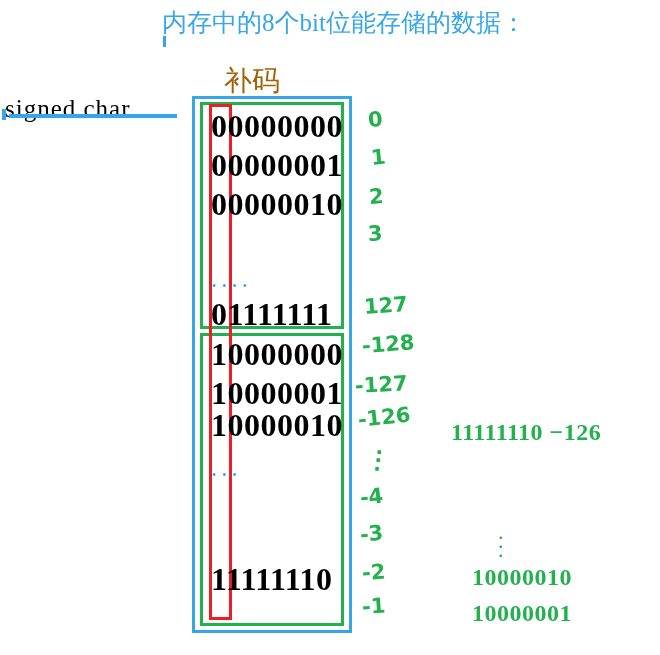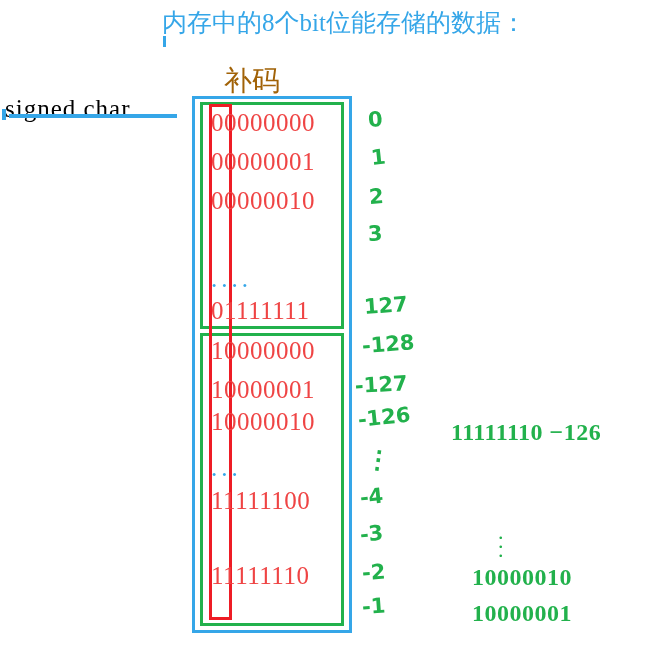--- a/index.html
+++ b/index.html
@@ -92,25 +92,26 @@
     width:23px; height:516px;
     border:3px solid #ee1c25;
     box-sizing:border-box;
   }
 
   
   .bin{
     position:absolute;
     left:211px;
     font-family:"Liberation Serif", serif;
-    font-size:25px;
-    color:#ef4444;
+    font-size:32px;
+    color:#000000;
     letter-spacing:0.5px;
     white-space:nowrap;
     line-height:1;
+    font-weight:bold;
   }
   .dots-row{
     position:absolute;
     left:211px;
     font-family:"Liberation Serif", serif;
     font-size:25px;
     color:#35a6e8;
     letter-spacing:4px;
     white-space:nowrap;
     line-height:1;
@@ -187,21 +188,20 @@
   <div class="bin" style="top:110px">00000000</div>
   <div class="bin" style="top:149px">00000001</div>
   <div class="bin" style="top:188px">00000010</div>
   <div class="dots-row" style="top:266px">....</div>
   <div class="bin" style="top:298px">01111111</div>
 
   <div class="bin" style="top:338px">10000000</div>
   <div class="bin" style="top:377px">10000001</div>
   <div class="bin" style="top:409px">10000010</div>
   <div class="dots-row" style="top:455px">...</div>
-  <div class="bin" style="top:488px">11111100</div>
   <div class="bin" style="top:563px">11111110</div>
 
   <div class="hand" style="left:368px;top:110px">0</div>
   <div class="hand s2" style="left:371px;top:148px">1</div>
   <div class="hand" style="left:369px;top:187px">2</div>
   <div class="hand s3" style="left:368px;top:224px">3</div>
   <div class="hand" style="left:364px;top:297px">127</div>
 
   <div class="hand" style="left:362px;top:336px">-128</div>
   <div class="hand s3" style="left:355px;top:376px">-127</div>

